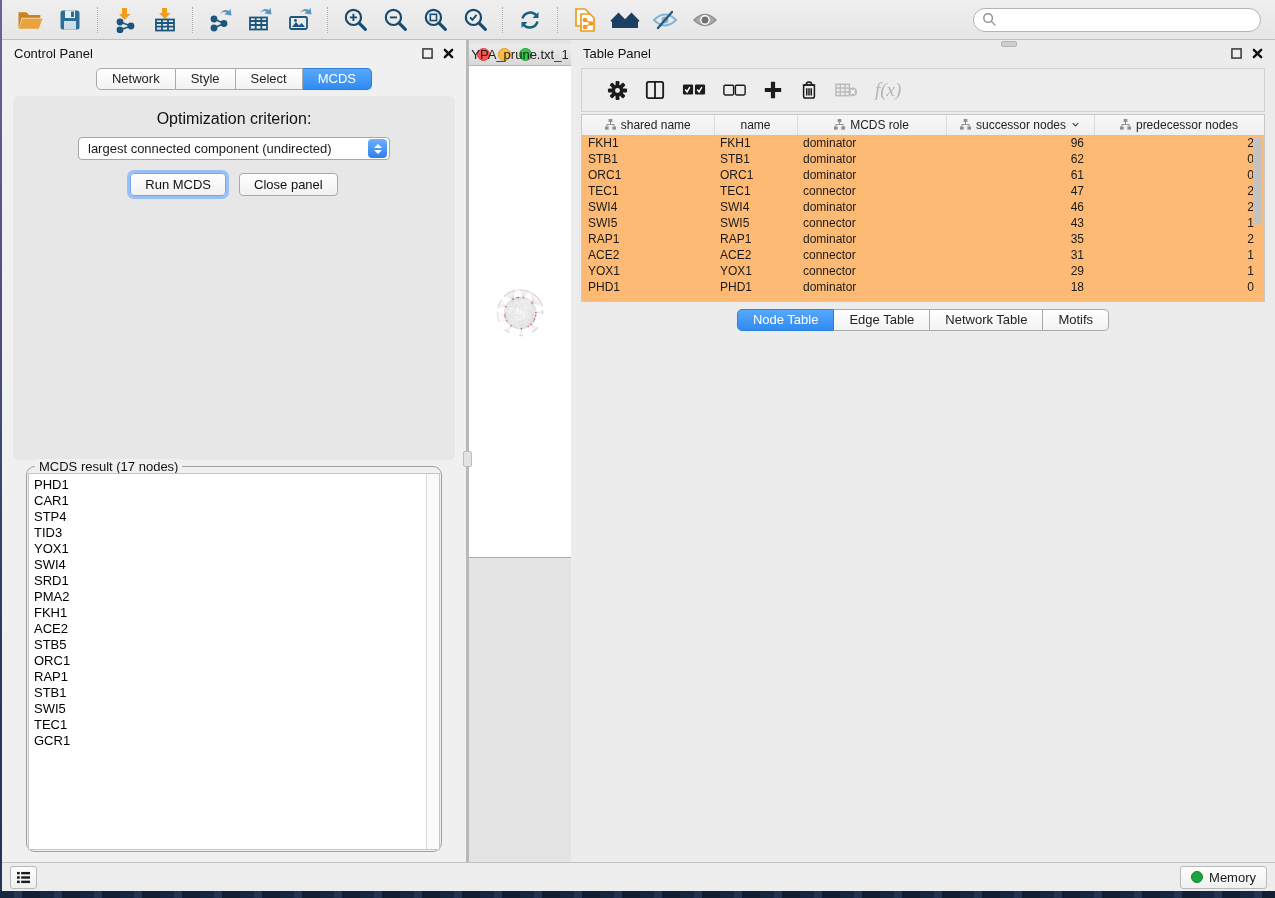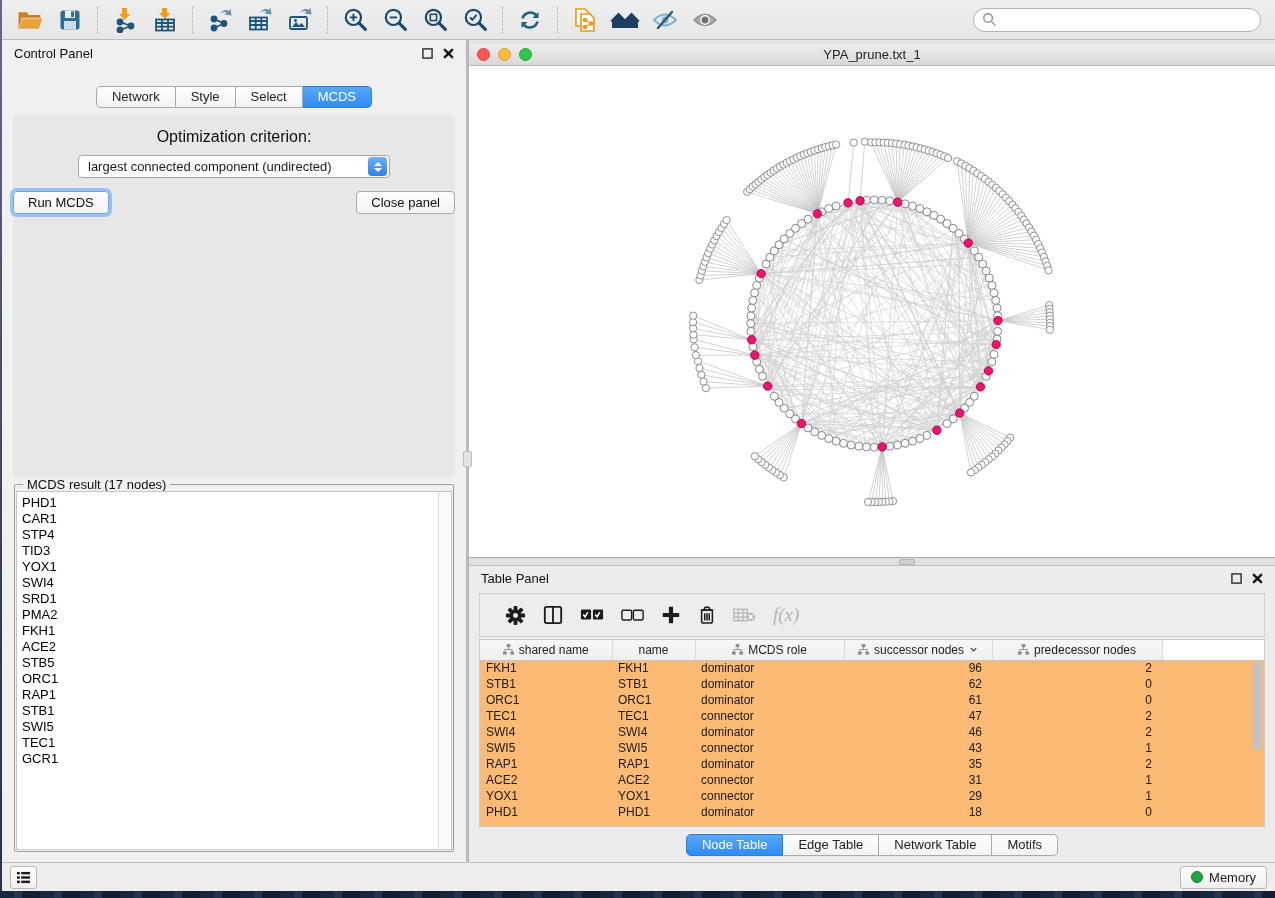--- a/index.html
+++ b/index.html
@@ -28,53 +28,53 @@
   .vdivider .grab { position:absolute; top:411px; left:-3px; width:9px; height:16px; background:#e3e3e3;
     border:1px solid #bdbdbd; border-radius:2px; }
 
   
   .cpanel { width:464px; background:#f0f0f0; display:flex; flex-direction:column; }
   .panel-titlerow { height:26px; display:flex; align-items:center; padding:0 12px; }
   .panel-title { font-size:13px; color:#111; }
   .wctrl { margin-left:auto; display:flex; align-items:center; gap:10px; }
   .wctrl svg { display:block; cursor:pointer; }
 
-  .seg { display:flex; justify-content:center; margin:20px 0 6px; }
+  .seg { display:flex; justify-content:center; margin:2px 0 6px; }
   .seg .tab { height:22px; line-height:20px; padding:0 15px; background:linear-gradient(#ffffff,#f2f2f2);
     border:1px solid #a9a9a9; border-left:none; font-size:13px; color:#222; cursor:pointer; }
   .seg .tab:first-child { border-left:1px solid #a9a9a9; border-radius:5px 0 0 5px; }
   .seg .tab:last-child { border-radius:0 5px 5px 0; }
   .seg .tab.sel { background:linear-gradient(#58a8fa,#2f8bf3); color:#fff; border-color:#2f7fd6; }
 
   .cp-box { margin:0 11px; height:364px; background:#e7e7e7; border-radius:6px; padding-top:14px; }
   .opt-label { text-align:center; font-size:16px; color:#111; }
   .dd-row { display:flex; justify-content:center; margin-top:9px; }
   .dropdown { width:312px; height:23px; background:#fff; border:1px solid #a6a6a6; border-radius:4px;
     display:flex; align-items:center; cursor:pointer; overflow:hidden; }
   .dropdown .val { flex:1; padding:0 9px; font-size:13px; white-space:nowrap; }
   .dd-step { width:19px; height:19px; margin-right:2px; border-radius:4px;
     background:linear-gradient(#6db1fb,#2e7ef0); display:flex; flex-direction:column; align-items:center; justify-content:center; gap:2px; }
   .dd-step i { width:0; height:0; border-left:4px solid transparent; border-right:4px solid transparent; }
   .dd-step .up { border-bottom:4px solid #fff; }
   .dd-step .dn { border-top:4px solid #fff; }
-  .btn-row { display:flex; justify-content:space-between; gap:13px; margin-top:13px; }
+  .btn-row { display:flex; justify-content:center; gap:13px; margin-top:13px; }
   .pbtn { height:23px; padding:0 14px; background:linear-gradient(#ffffff,#f1f1f1); border:1px solid #a9a9a9;
     border-radius:4px; font-size:13px; font-family:"Liberation Sans",sans-serif; cursor:pointer; color:#111; }
   .pbtn.focused { box-shadow:0 0 0 3px rgba(110,170,250,.65); border-color:#6ea9e8; }
 
-  .fieldset { margin:6px 12px 10px; border:1px solid #9f9f9f; border-radius:2px; position:relative; flex:1;
+  .fieldset { margin:6px 24px 10px; border:1px solid #9f9f9f; border-radius:9px; position:relative; flex:1;
     padding:8px 1px 1px; }
   .fieldset legend { position:absolute; top:-8px; left:8px; background:#f0f0f0; padding:0 4px; font-size:13px; color:#111; }
   .mcds-list { position:absolute; inset:6px 1px 1px 1px; background:#fff; border:1px solid #c6c6c6; overflow:hidden; }
   .mcds-list ul { list-style:none; padding:3px 0 0 5px; }
   .mcds-list li { font-size:13px; line-height:16px; color:#000; cursor:default; }
   .mcds-scroll { position:absolute; top:0; right:0; bottom:0; width:13px; background:#fafafa; border-left:1px solid #d9d9d9; }
 
   
-  .rightcol { flex:1; display:flex; flex-direction:column; min-width:0; background:#e4e4e4; }
+  .rightcol { flex:1; display:flex; flex-direction:row; min-width:0; background:#e4e4e4; }
   .netframe { margin-top:4px; height:514px; display:flex; flex-direction:column; border-bottom:1px solid #aaa; }
   .net-titlebar { height:22px; background:linear-gradient(#ededed,#d8d8d8); border-bottom:1px solid #b4b4b4;
     display:flex; align-items:center; position:relative; flex:0 0 auto; }
   .lights { display:flex; gap:8px; margin-left:8px; }
   .light { width:13px; height:13px; border-radius:50%; cursor:pointer; }
   .light.red { background:#fc5753; border:1px solid #df3e38; }
   .light.yellow { background:#fdbc40; border:1px solid #de9b28; }
   .light.green { background:#33c748; border:1px solid #1ea32f; }
   .net-title { position:absolute; left:0; right:0; text-align:center; font-size:13px; color:#222; }
   .netcanvas { flex:1; background:#fff; min-height:0; }

